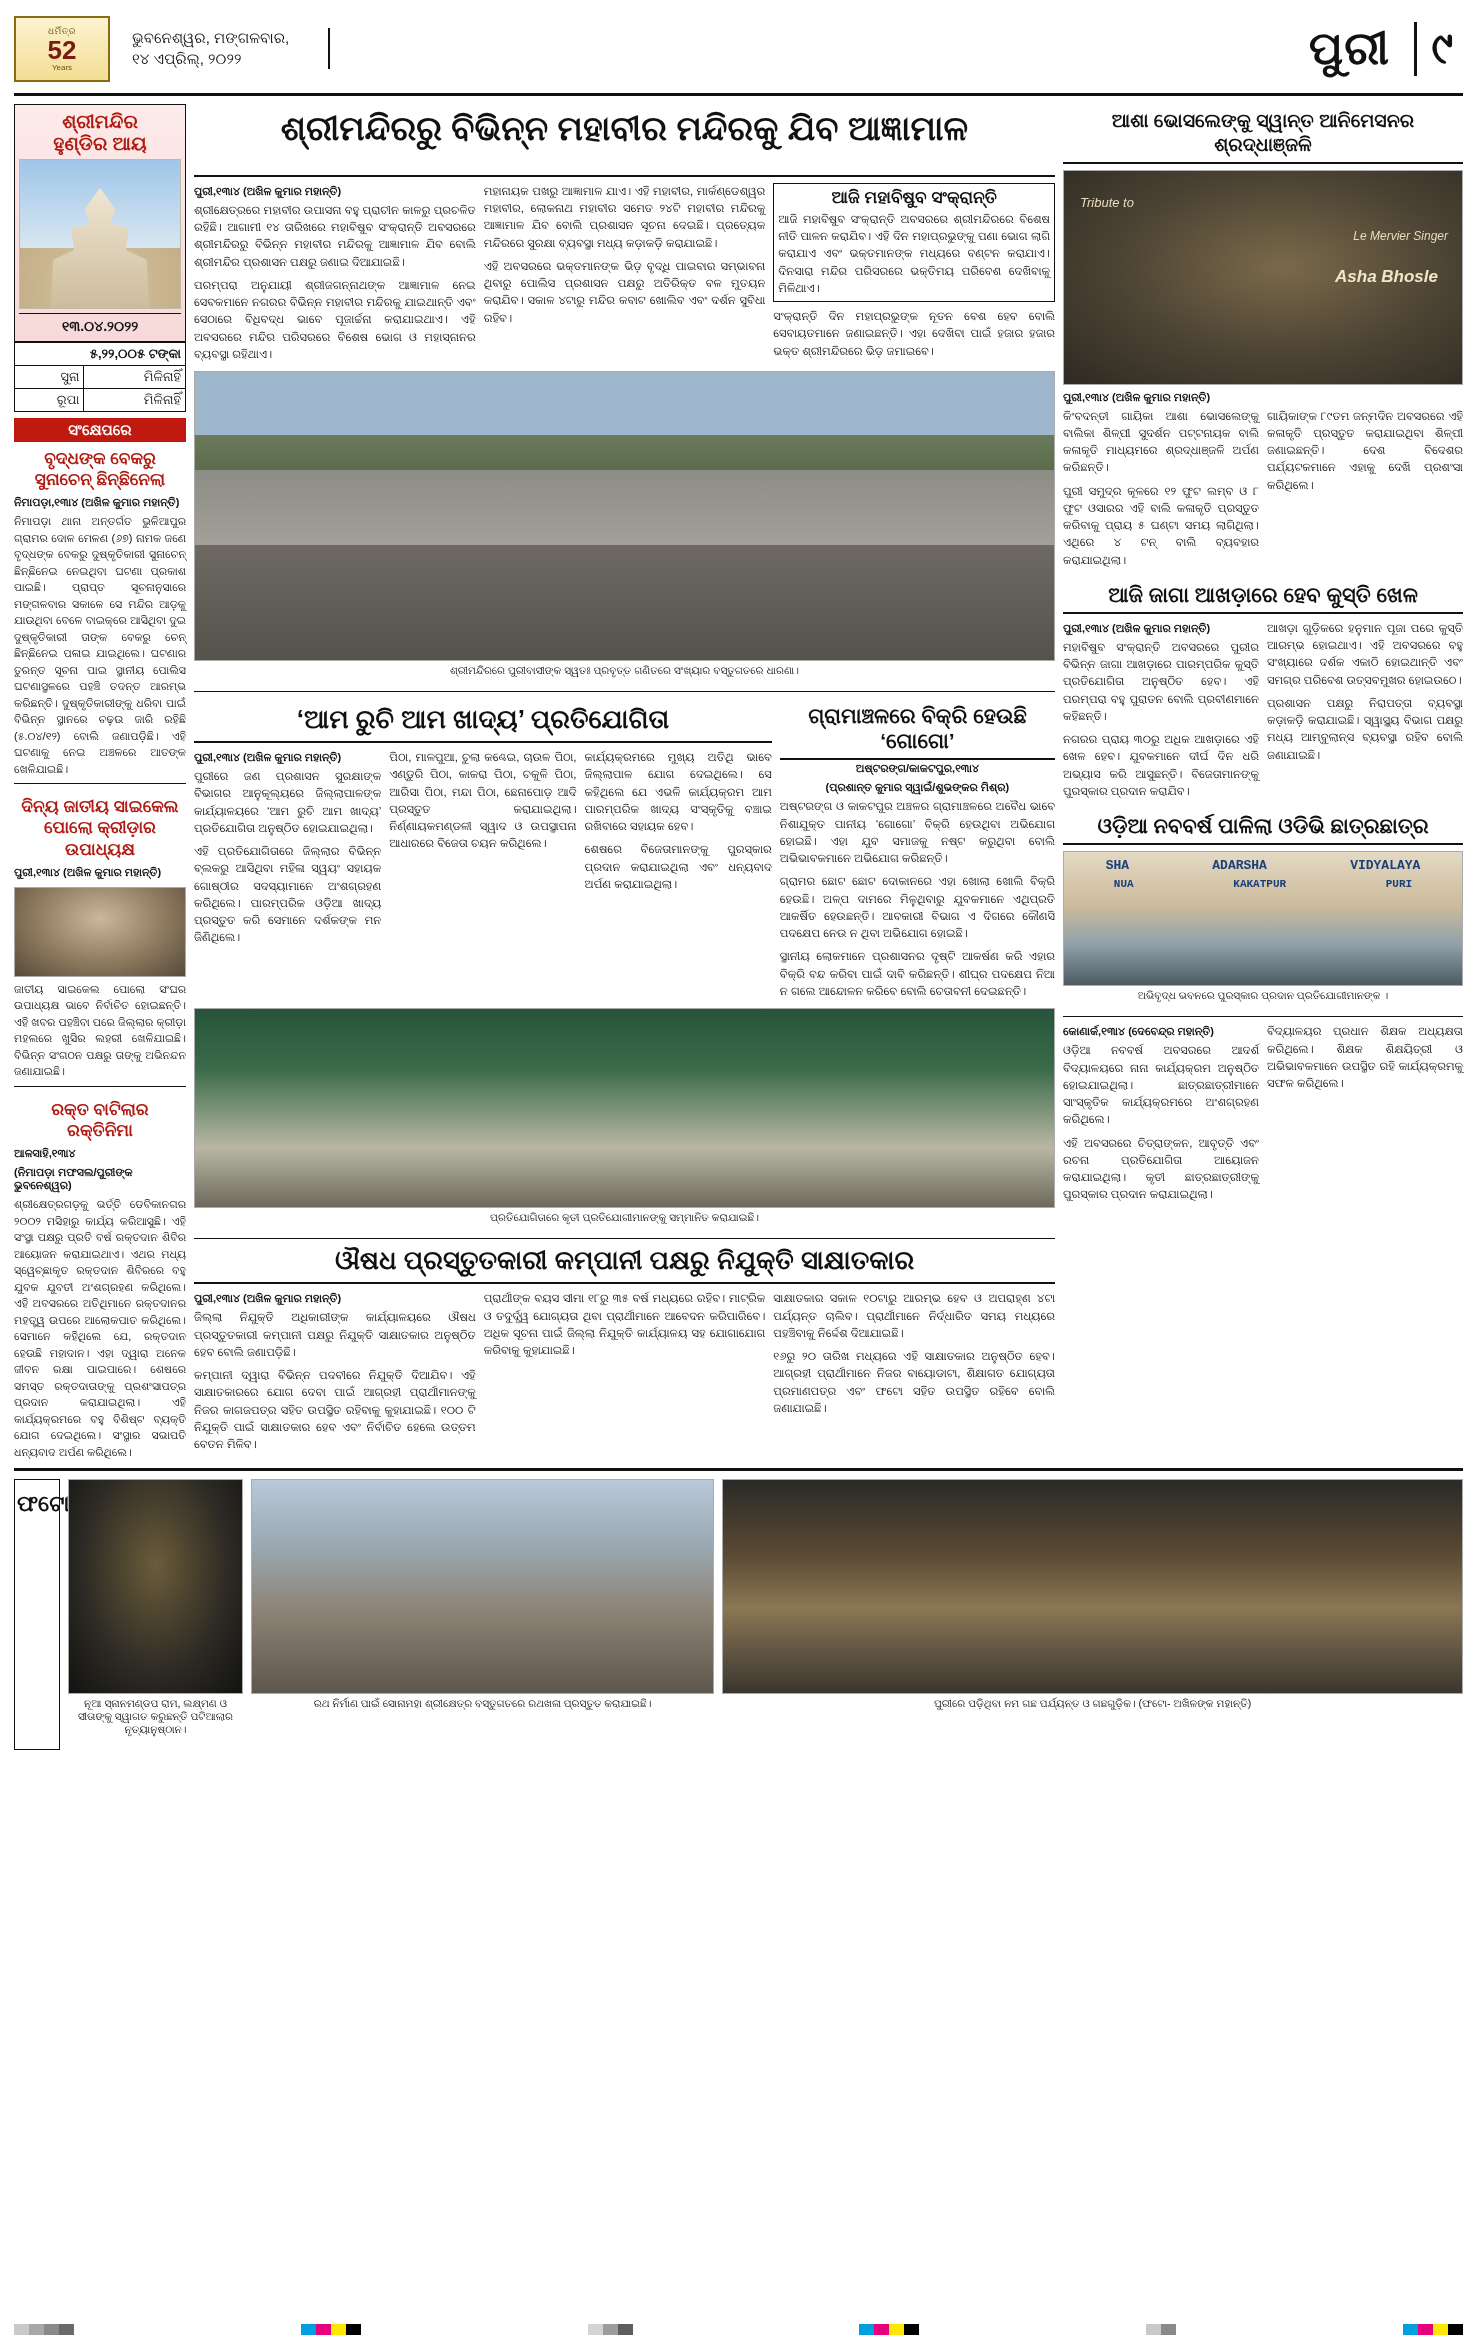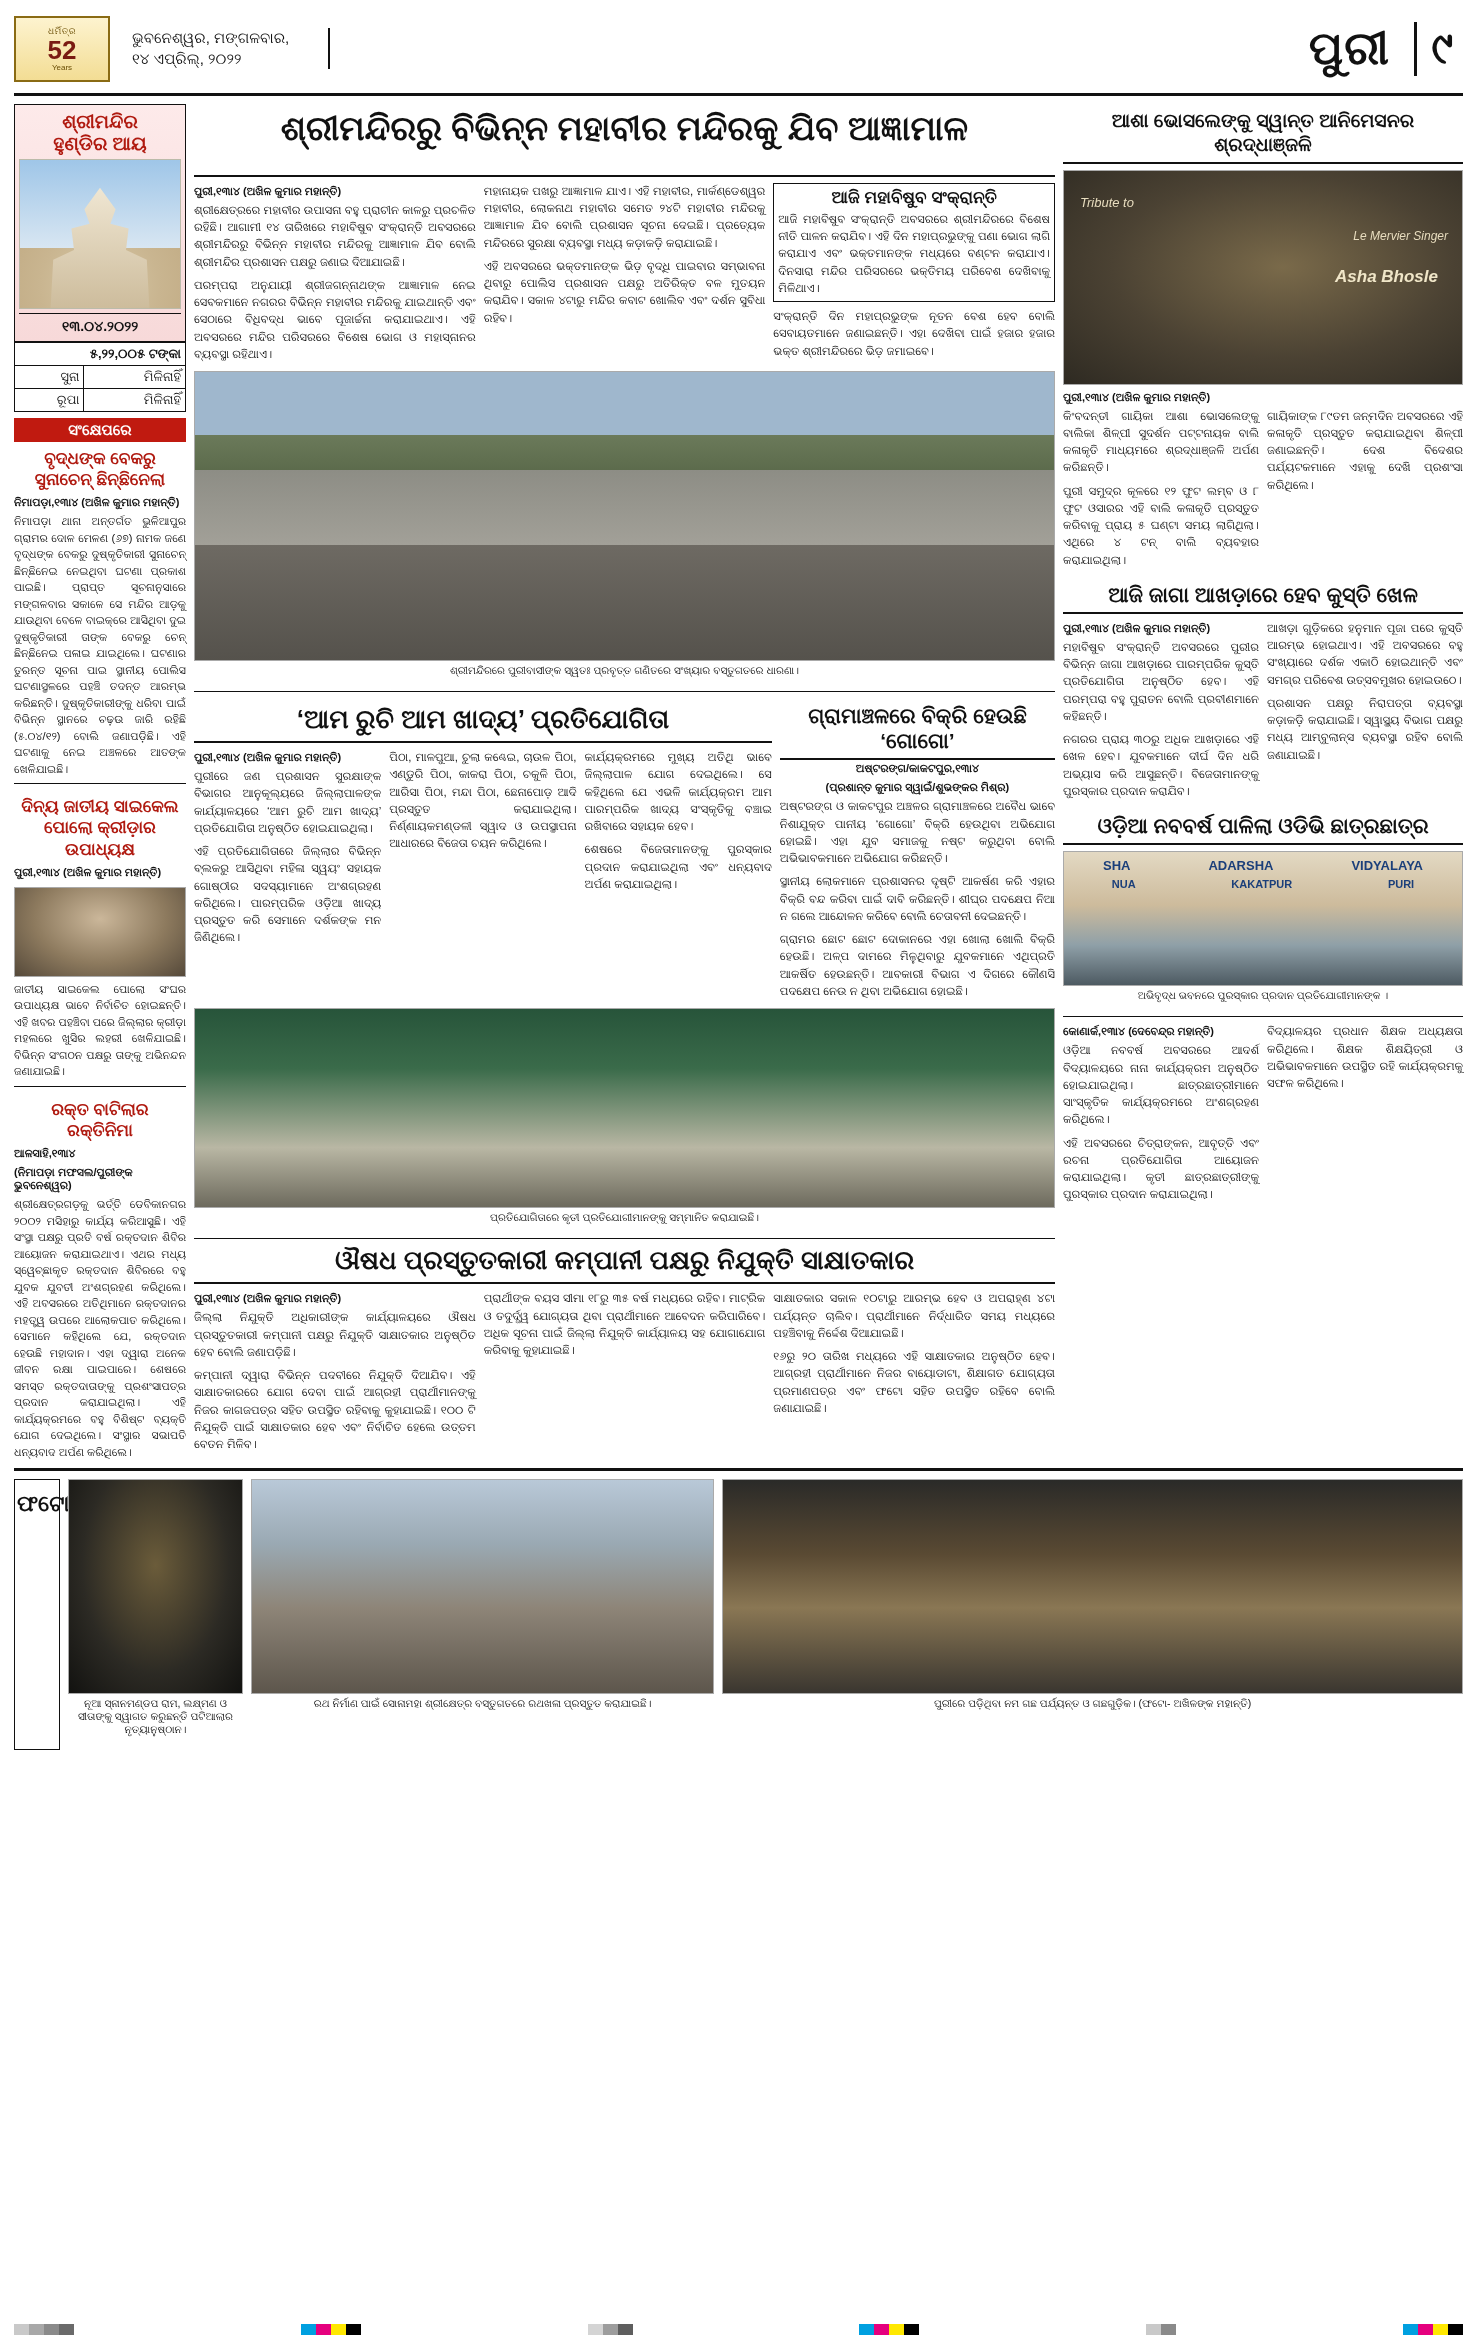--- a/index.html
+++ b/index.html
@@ -172,20 +172,21 @@
       linear-gradient(180deg,#9fb7cd 0%, #9fb7cd 22%, #6b7a5a 22%, #5c6b4c 34%, #8d8d85 34%, #a2a098 60%, #6e6a63 60%, #55524c 100%);
   }
   .ph-asha {
     background: radial-gradient(ellipse at 55% 45%, #7a6a4a 0%, #4b4233 55%, #2e2a22 100%);
   }
   .ph-award {
     background: linear-gradient(180deg,#27543a 0%, #3a6b4a 30%, #b9b7a4 70%, #6d6a5d 100%);
   }
   .ph-school {
     background: linear-gradient(180deg,#e3d9c3 0%, #cdbb9c 40%, #8fa0a8 70%, #4d5a62 100%);
+    font-family: Liberation Mono, monospace;
   }
   .ph-market {
     background: linear-gradient(180deg,#b9c9d8 0%, #9aa9b3 30%, #8e8578 60%, #5d564c 100%);
   }
   .ph-night {
     background: radial-gradient(ellipse at 50% 40%, #6b5c3a 0%, #2c2a24 60%, #121210 100%);
   }
   .ph-truck {
     background: linear-gradient(180deg,#2a2a28 0%, #5a4a33 35%, #8a7754 60%, #3a3630 100%);
   }
@@ -329,22 +330,22 @@
               <div class="body-text">କାର୍ଯ୍ୟକ୍ରମରେ ମୁଖ୍ୟ ଅତିଥି ଭାବେ ଜିଲ୍ଲାପାଳ ଯୋଗ ଦେଇଥିଲେ। ସେ କହିଥିଲେ ଯେ ଏଭଳି କାର୍ଯ୍ୟକ୍ରମ ଆମ ପାରମ୍ପରିକ ଖାଦ୍ୟ ସଂସ୍କୃତିକୁ ବଞ୍ଚାଇ ରଖିବାରେ ସହାୟକ ହେବ।</div>
               <div class="body-text" style="margin-top:6px;">ଶେଷରେ ବିଜେତାମାନଙ୍କୁ ପୁରସ୍କାର ପ୍ରଦାନ କରାଯାଇଥିଲା ଏବଂ ଧନ୍ୟବାଦ ଅର୍ପଣ କରାଯାଇଥିଲା।</div>
             </div>
           </div>
         </div>
         <div style="flex:1">
           <div class="sec-head-sm">ଗ୍ରାମାଞ୍ଚଳରେ ବିକ୍ରି ହେଉଛି ‘ଗୋଗୋ’</div>
           <div class="byline" style="text-align:center">ଅଷ୍ଟରଙ୍ଗ/କାକଟପୁର,୧୩ା୪</div>
           <div class="byline" style="text-align:center">(ପ୍ରଶାନ୍ତ କୁମାର ସ୍ୱାଇଁ/ଶୁଭଙ୍କର ମିଶ୍ର)</div>
           <div class="body-text">ଅଷ୍ଟରଙ୍ଗ ଓ କାକଟପୁର ଅଞ୍ଚଳର ଗ୍ରାମାଞ୍ଚଳରେ ଅବୈଧ ଭାବେ ନିଶାଯୁକ୍ତ ପାନୀୟ ‘ଗୋଗୋ’ ବିକ୍ରି ହେଉଥିବା ଅଭିଯୋଗ ହୋଇଛି। ଏହା ଯୁବ ସମାଜକୁ ନଷ୍ଟ କରୁଥିବା ବୋଲି ଅଭିଭାବକମାନେ ଅଭିଯୋଗ କରିଛନ୍ତି।</div>
+          <div class="body-text" style="margin-top:6px;">ଗ୍ରାମର ଛୋଟ ଛୋଟ ଦୋକାନରେ ଏହା ଖୋଲା ଖୋଲି ବିକ୍ରି ହେଉଛି। ଅଳ୍ପ ଦାମରେ ମିଳୁଥିବାରୁ ଯୁବକମାନେ ଏଥିପ୍ରତି ଆକର୍ଷିତ ହେଉଛନ୍ତି। ଆବକାରୀ ବିଭାଗ ଏ ଦିଗରେ କୌଣସି ପଦକ୍ଷେପ ନେଉ ନ ଥିବା ଅଭିଯୋଗ ହୋଇଛି।</div>
           <div class="body-text" style="margin-top:6px;">ସ୍ଥାନୀୟ ଲୋକମାନେ ପ୍ରଶାସନର ଦୃଷ୍ଟି ଆକର୍ଷଣ କରି ଏହାର ବିକ୍ରି ବନ୍ଦ କରିବା ପାଇଁ ଦାବି କରିଛନ୍ତି। ଶୀଘ୍ର ପଦକ୍ଷେପ ନିଆ ନ ଗଲେ ଆନ୍ଦୋଳନ କରିବେ ବୋଲି ଚେତାବନୀ ଦେଇଛନ୍ତି।</div>
-          <div class="body-text" style="margin-top:6px;">ଗ୍ରାମର ଛୋଟ ଛୋଟ ଦୋକାନରେ ଏହା ଖୋଲା ଖୋଲି ବିକ୍ରି ହେଉଛି। ଅଳ୍ପ ଦାମରେ ମିଳୁଥିବାରୁ ଯୁବକମାନେ ଏଥିପ୍ରତି ଆକର୍ଷିତ ହେଉଛନ୍ତି। ଆବକାରୀ ବିଭାଗ ଏ ଦିଗରେ କୌଣସି ପଦକ୍ଷେପ ନେଉ ନ ଥିବା ଅଭିଯୋଗ ହୋଇଛି।</div>
         </div>
       </div>
 
       <div class="photo ph-award" style="height:200px;margin-top:8px;"></div>
       <div class="caption">ପ୍ରତିଯୋଗିତାରେ କୃତୀ ପ୍ରତିଯୋଗୀମାନଙ୍କୁ ସମ୍ମାନିତ କରାଯାଇଛି।</div>
 
       <div class="sec-head">ଔଷଧ ପ୍ରସ୍ତୁତକାରୀ କମ୍ପାନୀ ପକ୍ଷରୁ ନିଯୁକ୍ତି ସାକ୍ଷାତକାର</div>
       <div class="cols3" style="margin-top:6px;">
         <div>
           <div class="byline">ପୁରୀ,୧୩ା୪ (ଅଖିଳ କୁମାର ମହାନ୍ତି)</div>

